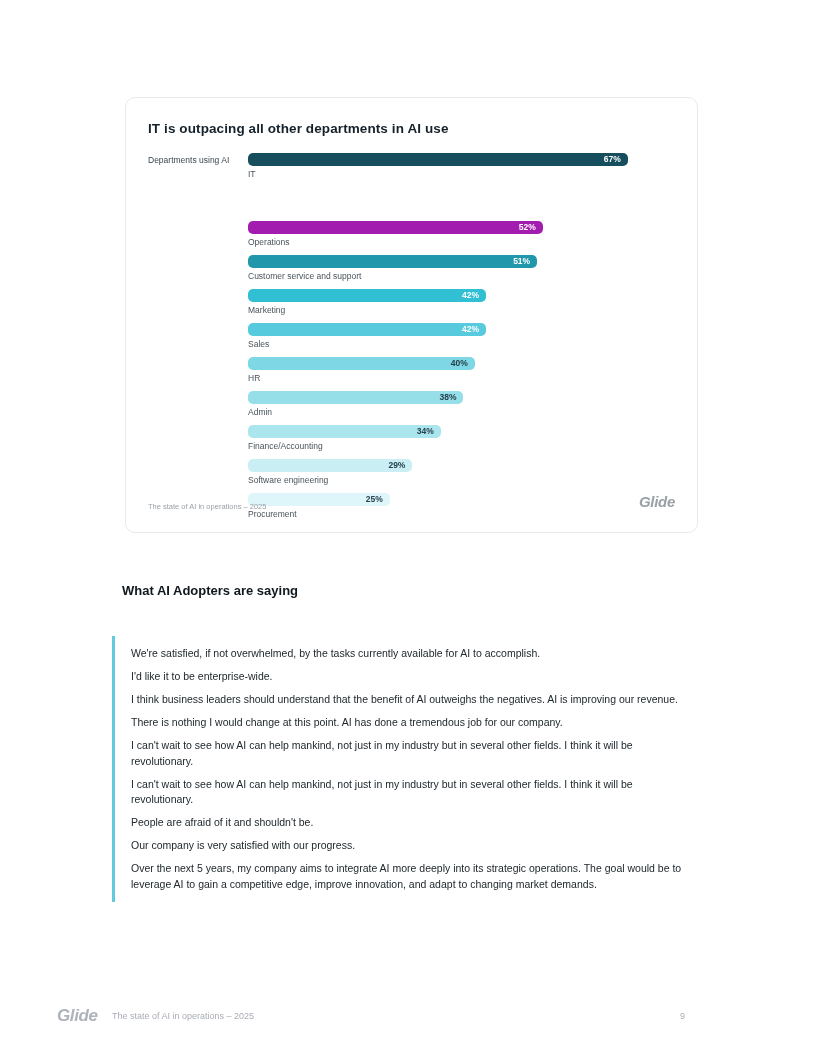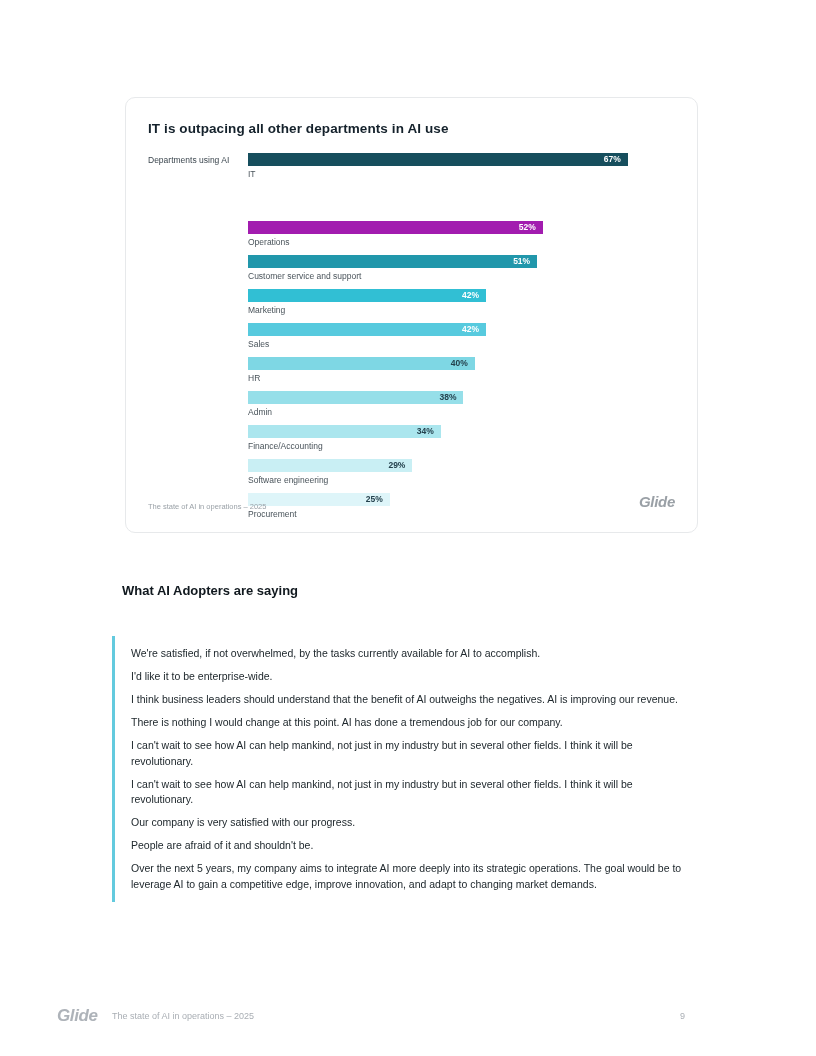--- a/index.html
+++ b/index.html
@@ -36,21 +36,21 @@
     color: #3c474f;
   }
   .bar-list {
     position: absolute;
     left: 122px; top: 55px;
     width: 440px;
   }
   .bar-row { height: 34px; }
   .bar {
     height: 13px;
-    border-radius: 0;
+    border-radius: 5px;
     display: flex;
     justify-content: flex-end;
     padding-right: 7px;
   }
   .bar-value {
     font-size: 8.5px;
     font-weight: 700;
     line-height: 13px;
     white-space: nowrap;
   }
@@ -194,20 +194,20 @@
 </div>
 
 <div class="quotes-heading">What AI Adopters are saying</div>
 <div class="quote-block" style="border-left-color: rgb(99, 202, 222);">
     <p>We're satisfied, if not overwhelmed, by the tasks currently available for AI to accomplish.</p>
     <p>I'd like it to be enterprise-wide.</p>
     <p>I think business leaders should understand that the benefit of AI outweighs the negatives. AI is improving our revenue.</p>
     <p>There is nothing I would change at this point. AI has done a tremendous job for our company.</p>
     <p>I can't wait to see how AI can help mankind, not just in my industry but in several other fields. I think it will be revolutionary.</p>
     <p>I can't wait to see how AI can help mankind, not just in my industry but in several other fields. I think it will be revolutionary.</p>
+    <p>People are afraid of it and shouldn't be.</p>
     <p>Our company is very satisfied with our progress.</p>
-    <p>People are afraid of it and shouldn't be.</p>
     <p>Over the next 5 years, my company aims to integrate AI more deeply into its strategic operations. The goal would be to leverage AI to gain a competitive edge, improve innovation, and adapt to changing market demands.</p>
   </div>
 
 <div class="page-footer-logo">Glide</div>
 <div class="page-footer-text">The state of AI in operations – 2025</div>
 <div class="page-number">9</div>
 
 </body></html>

